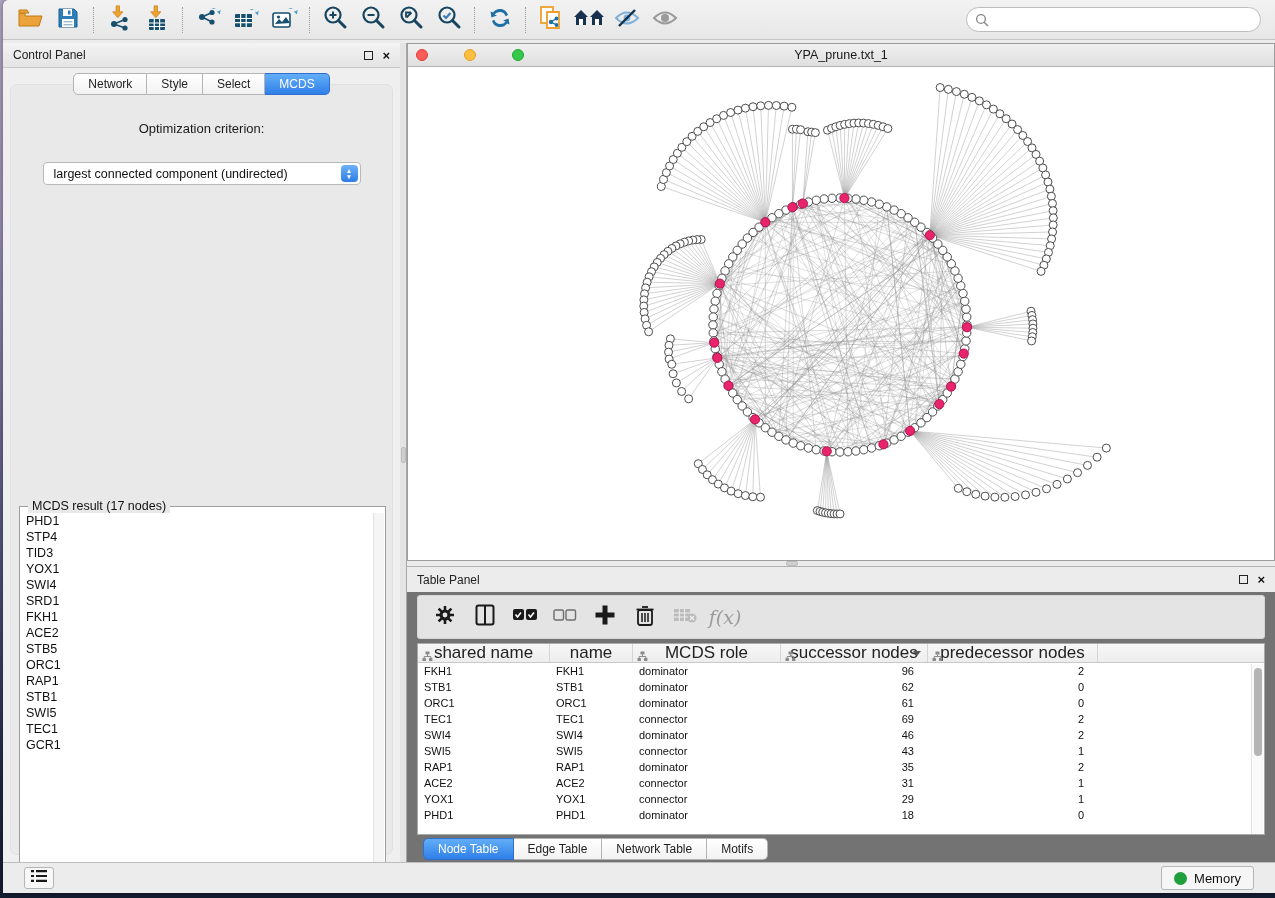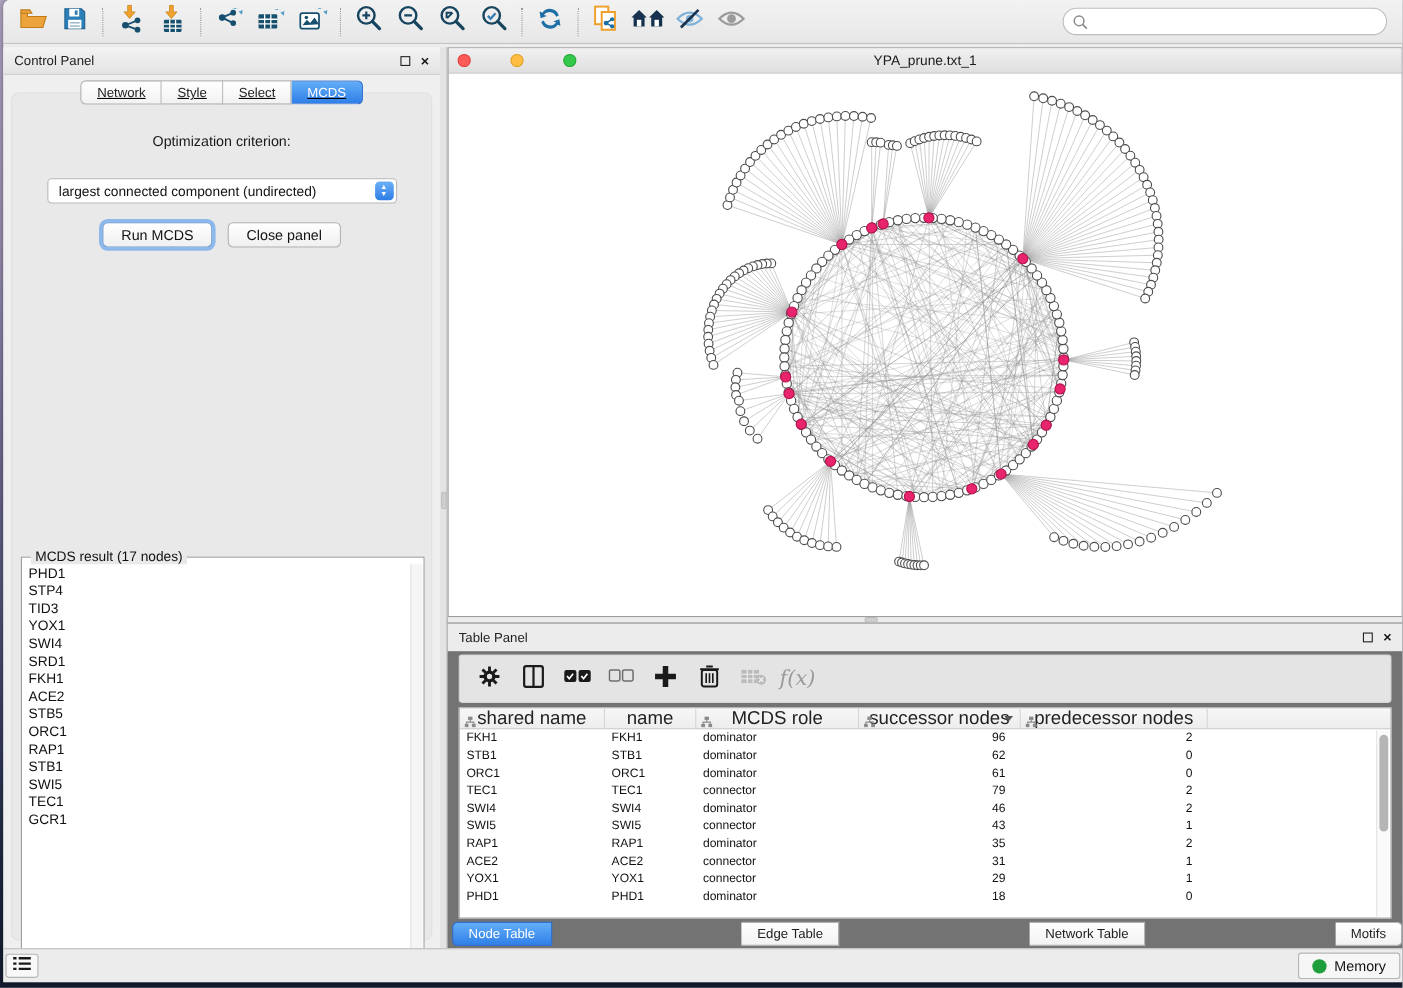--- a/index.html
+++ b/index.html
@@ -33,21 +33,21 @@
   .panel-header {
     height:25px; display:flex; align-items:center; padding:0 10px;
     font-size:12px; color:#222; background:linear-gradient(#f3f3f3,#e4e4e4);
     border-bottom:1px solid #c9c9c9;
   }
   .win-ctrls { margin-left:auto; display:flex; align-items:center; gap:9px; }
   .float-box { width:9px; height:9px; border:1.6px solid #222; display:inline-block; }
   .close-x { font-size:13px; font-weight:bold; color:#111; line-height:9px; }
   
   #control-panel { position:absolute; left:0; top:43px; width:397px; height:819px; background:#efefef; }
-  #cp-tabs { position:absolute; left:0; top:30px; width:100%; display:flex; justify-content:center; z-index:2;text-decoration:underline; }
+  #cp-tabs { position:absolute; left:0; top:30px; width:100%; display:flex; justify-content:center; z-index:2; }
   .seg-btn {
     height:22px; padding:0 14px; background:linear-gradient(#ffffff,#f2f2f2);
     border:1px solid #b4b4b4; border-left-width:0; font-size:12px; color:#222;
     display:flex; align-items:center; cursor:default;
   }
   .seg-btn:first-child { border-left-width:1px; border-radius:5px 0 0 5px; }
   .seg-btn:last-child { border-radius:0 5px 5px 0; }
   .seg-btn.active { background:linear-gradient(#63aef8,#2f7fe8); border-color:#2f6fd0; color:#fff; }
   #cp-inner {
     position:absolute; left:7px; top:41px; width:383px; height:771px;
@@ -118,25 +118,25 @@
   }
   #tp-head { display:flex; height:19px; background:linear-gradient(#f7f7f7,#ededed); border-bottom:1px solid #c9c9c9; }
   .th { display:flex; align-items:center; justify-content:center; gap:5px; border-right:1px solid #d5d5d5; font-size:17px; color:#222; position:relative; }
   .th .hier { position:absolute; left:4px; top:3px; }
   .sort-caret { width:0; height:0; border-left:4px solid transparent; border-right:4px solid transparent; border-top:5px solid #555; position:absolute; right:6px; top:7px; }
   .tr { display:flex; height:16px; }
   .td { font-size:11px; color:#111; line-height:16px; padding:0 6px; white-space:nowrap; overflow:hidden; }
   .td.num { text-align:right; padding-right:14px; }
   #tp-scroll { position:absolute; right:1px; top:20px; width:12px; height:170px; background:#fafafa; border-left:1px solid #e3e3e3; }
   #tp-thumb { position:absolute; left:1.5px; top:4px; width:8px; height:88px; background:#b5b5b5; border-radius:4px; }
-  #tp-tabs { position:absolute; left:4px; right:0; top:271px; display:flex; justify-content:space-between; }
+  #tp-tabs { position:absolute; left:16px; right:0; top:271px; display:flex; justify-content:flex-start; }
   
   #status-bar {
     position:absolute; left:0; top:862px; width:1272px; height:31px;
-    background:#ececec; border-top:1px solid #bdbdbd; display:flex; align-items:center; padding:0 2px;
+    background:#ececec; border-top:1px solid #bdbdbd; display:flex; align-items:center; padding:0 21px;
   }
   #list-btn { width:30px; height:22px; background:#f8f8f8; border:1px solid #b5b5b5; border-radius:3px; display:flex; align-items:center; justify-content:center; }
   #memory-btn {
     margin-left:auto; height:24px; padding:0 12px; background:#f6f6f6;
     border:1px solid #b5b5b5; border-radius:3px; display:flex; align-items:center; gap:7px; font-size:13px; color:#111;
   }
   #memory-dot { width:13px; height:13px; border-radius:50%; background:#1f9e3c; }
 </style>
 </head>
 <body>
@@ -328,24 +328,20 @@
       </span>
     </div>
     <div id="cp-inner">
       <div id="opt-label">Optimization criterion:</div>
       <div id="opt-select">
         <span>largest connected component (undirected)</span>
         <span id="opt-stepper">
             <span>▲</span>
             <span>▼</span>
           </span>
-      </div>
-      <div id="cp-buttons">
-        <button class="push-btn focused">Run MCDS</button>
-        <button class="push-btn">Close panel</button>
       </div>
       <div id="mcds-fieldset">
         <span id="mcds-legend">MCDS result (17 nodes)</span>
         <div id="mcds-list">
             <div class="list-item">PHD1</div>
             <div class="list-item">STP4</div>
             <div class="list-item">TID3</div>
             <div class="list-item">YOX1</div>
             <div class="list-item">SWI4</div>
             <div class="list-item">SRD1</div>
@@ -1231,21 +1227,21 @@
             <div class="td" style="width: 132px;">ORC1</div>
             <div class="td" style="width: 83px;">ORC1</div>
             <div class="td" style="width: 148px;">dominator</div>
             <div class="td num" style="width: 147px;">61</div>
             <div class="td num" style="width: 170px;">0</div>
           </div>
           <div class="tr">
             <div class="td" style="width: 132px;">TEC1</div>
             <div class="td" style="width: 83px;">TEC1</div>
             <div class="td" style="width: 148px;">connector</div>
-            <div class="td num" style="width: 147px;">79</div>
+            <div class="td num" style="width: 147px;">69</div>
             <div class="td num" style="width: 170px;">2</div>
           </div>
           <div class="tr">
             <div class="td" style="width: 132px;">SWI4</div>
             <div class="td" style="width: 83px;">SWI4</div>
             <div class="td" style="width: 148px;">dominator</div>
             <div class="td num" style="width: 147px;">46</div>
             <div class="td num" style="width: 170px;">2</div>
           </div>
           <div class="tr">

